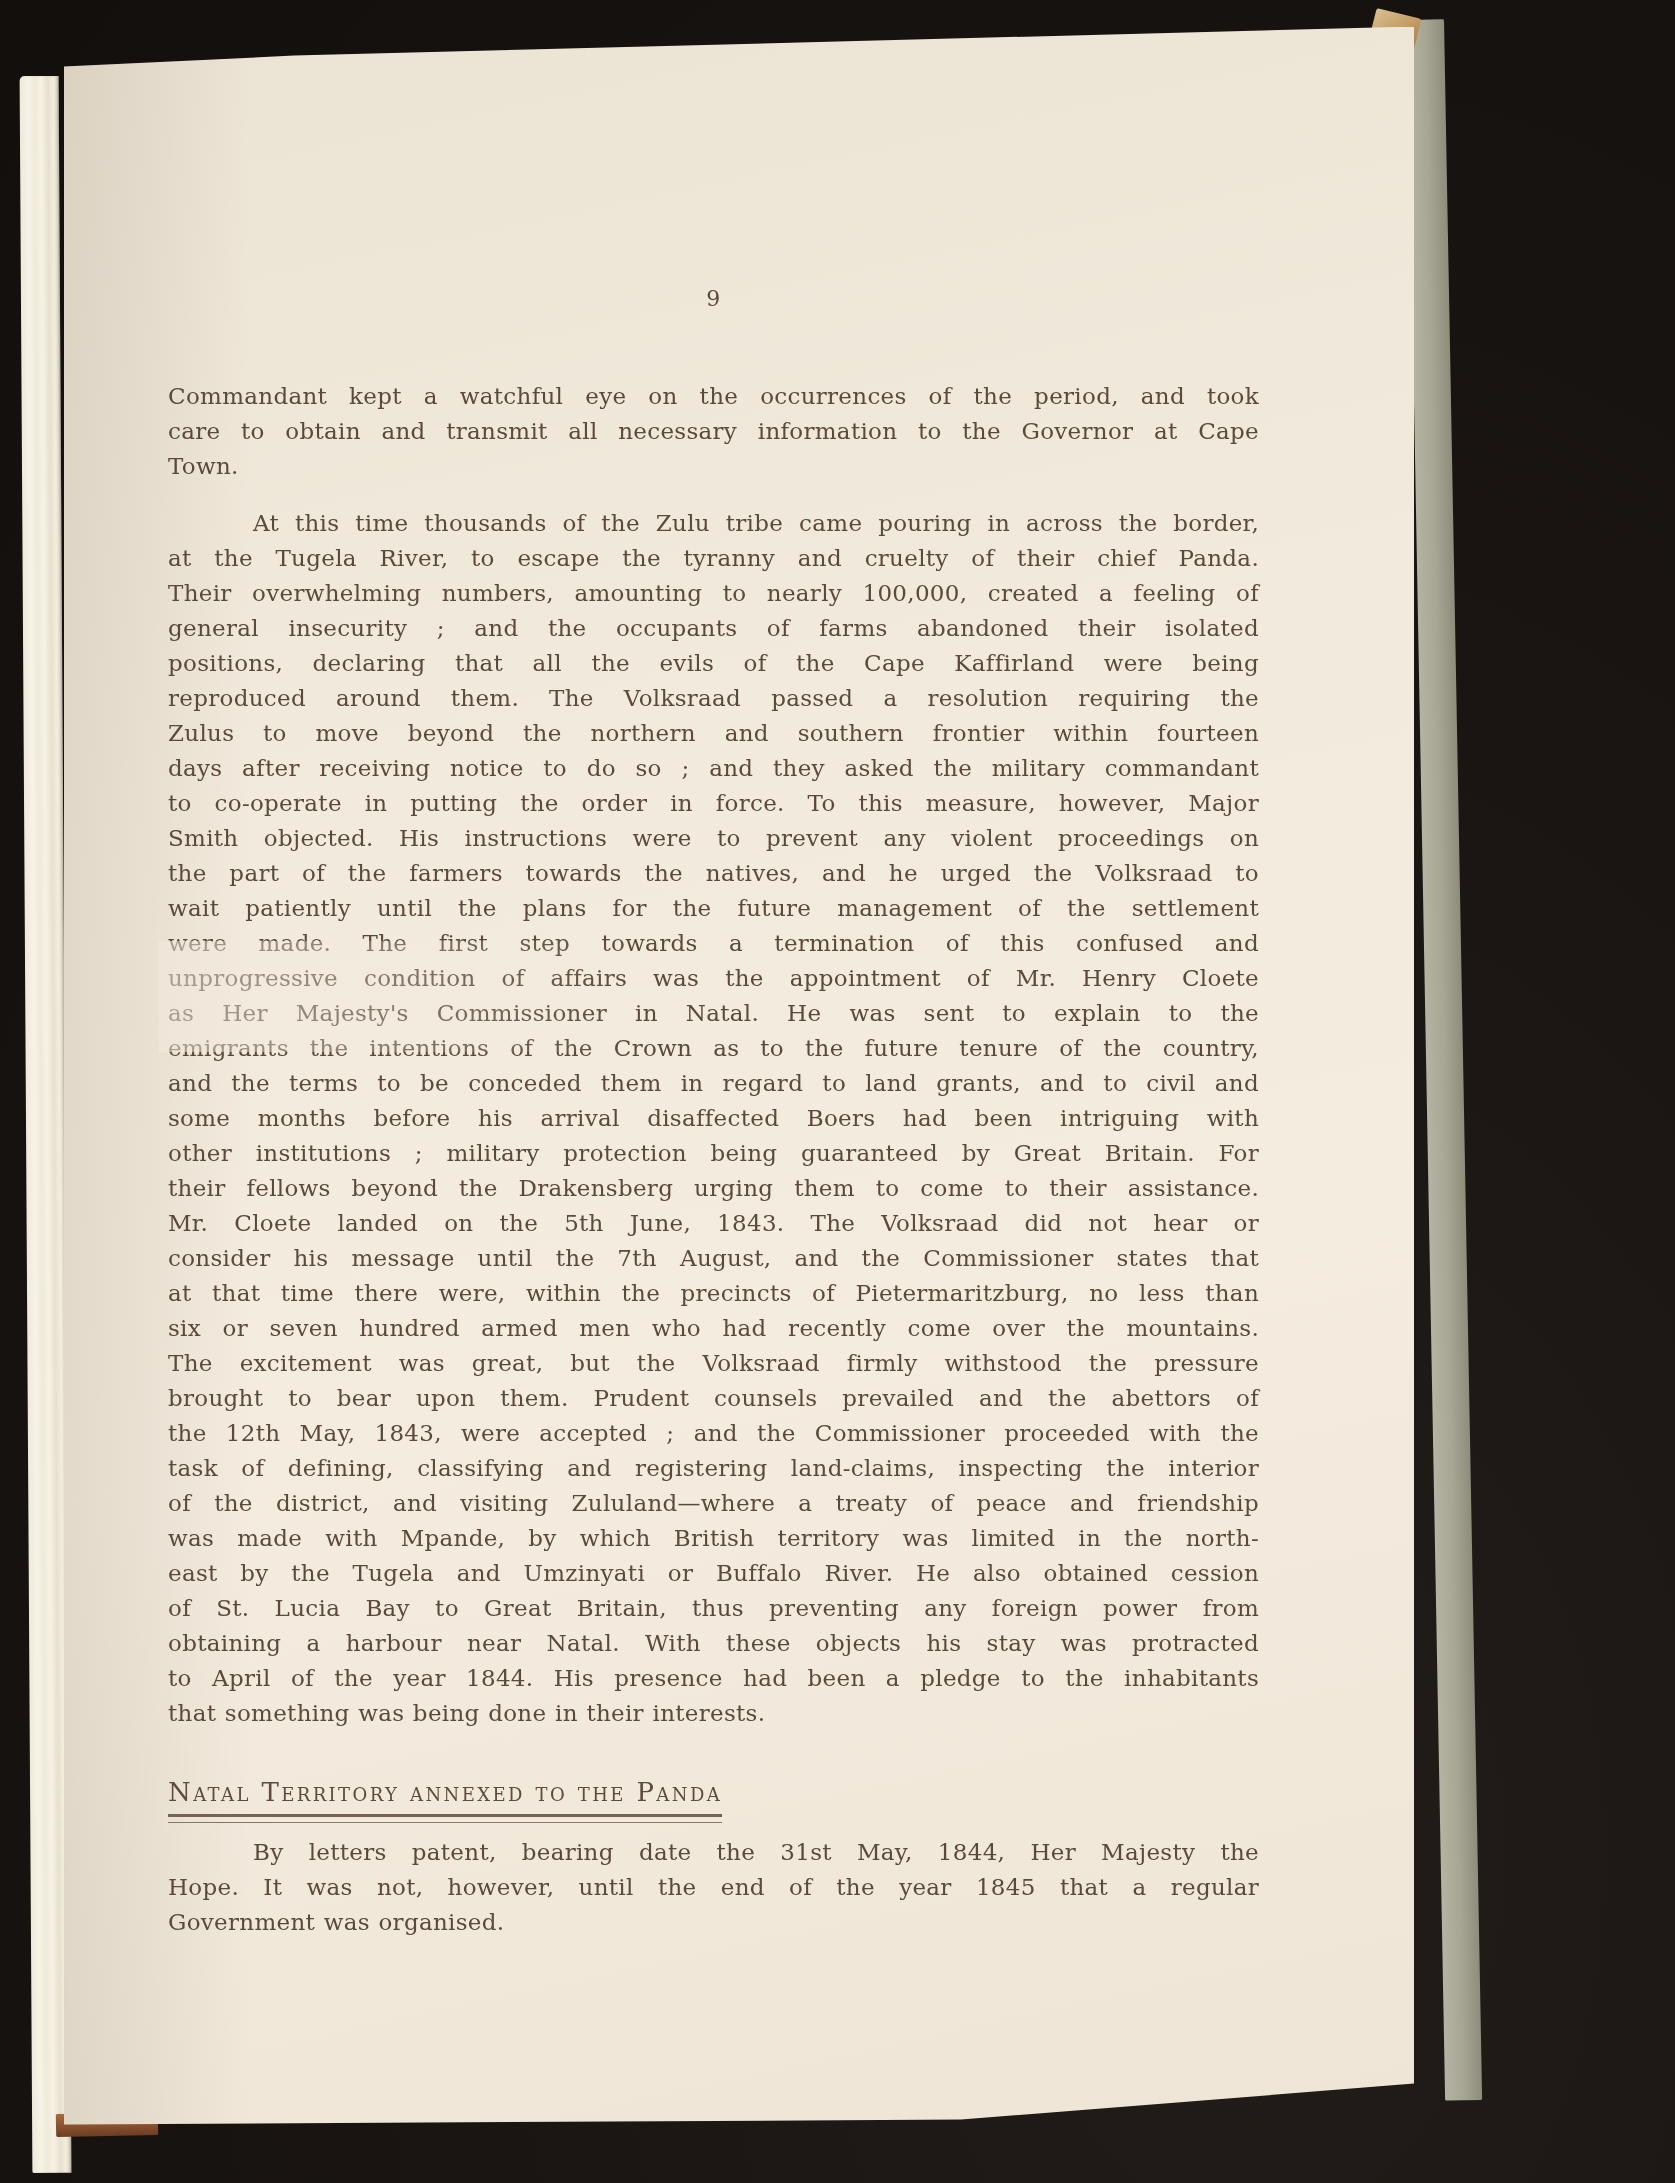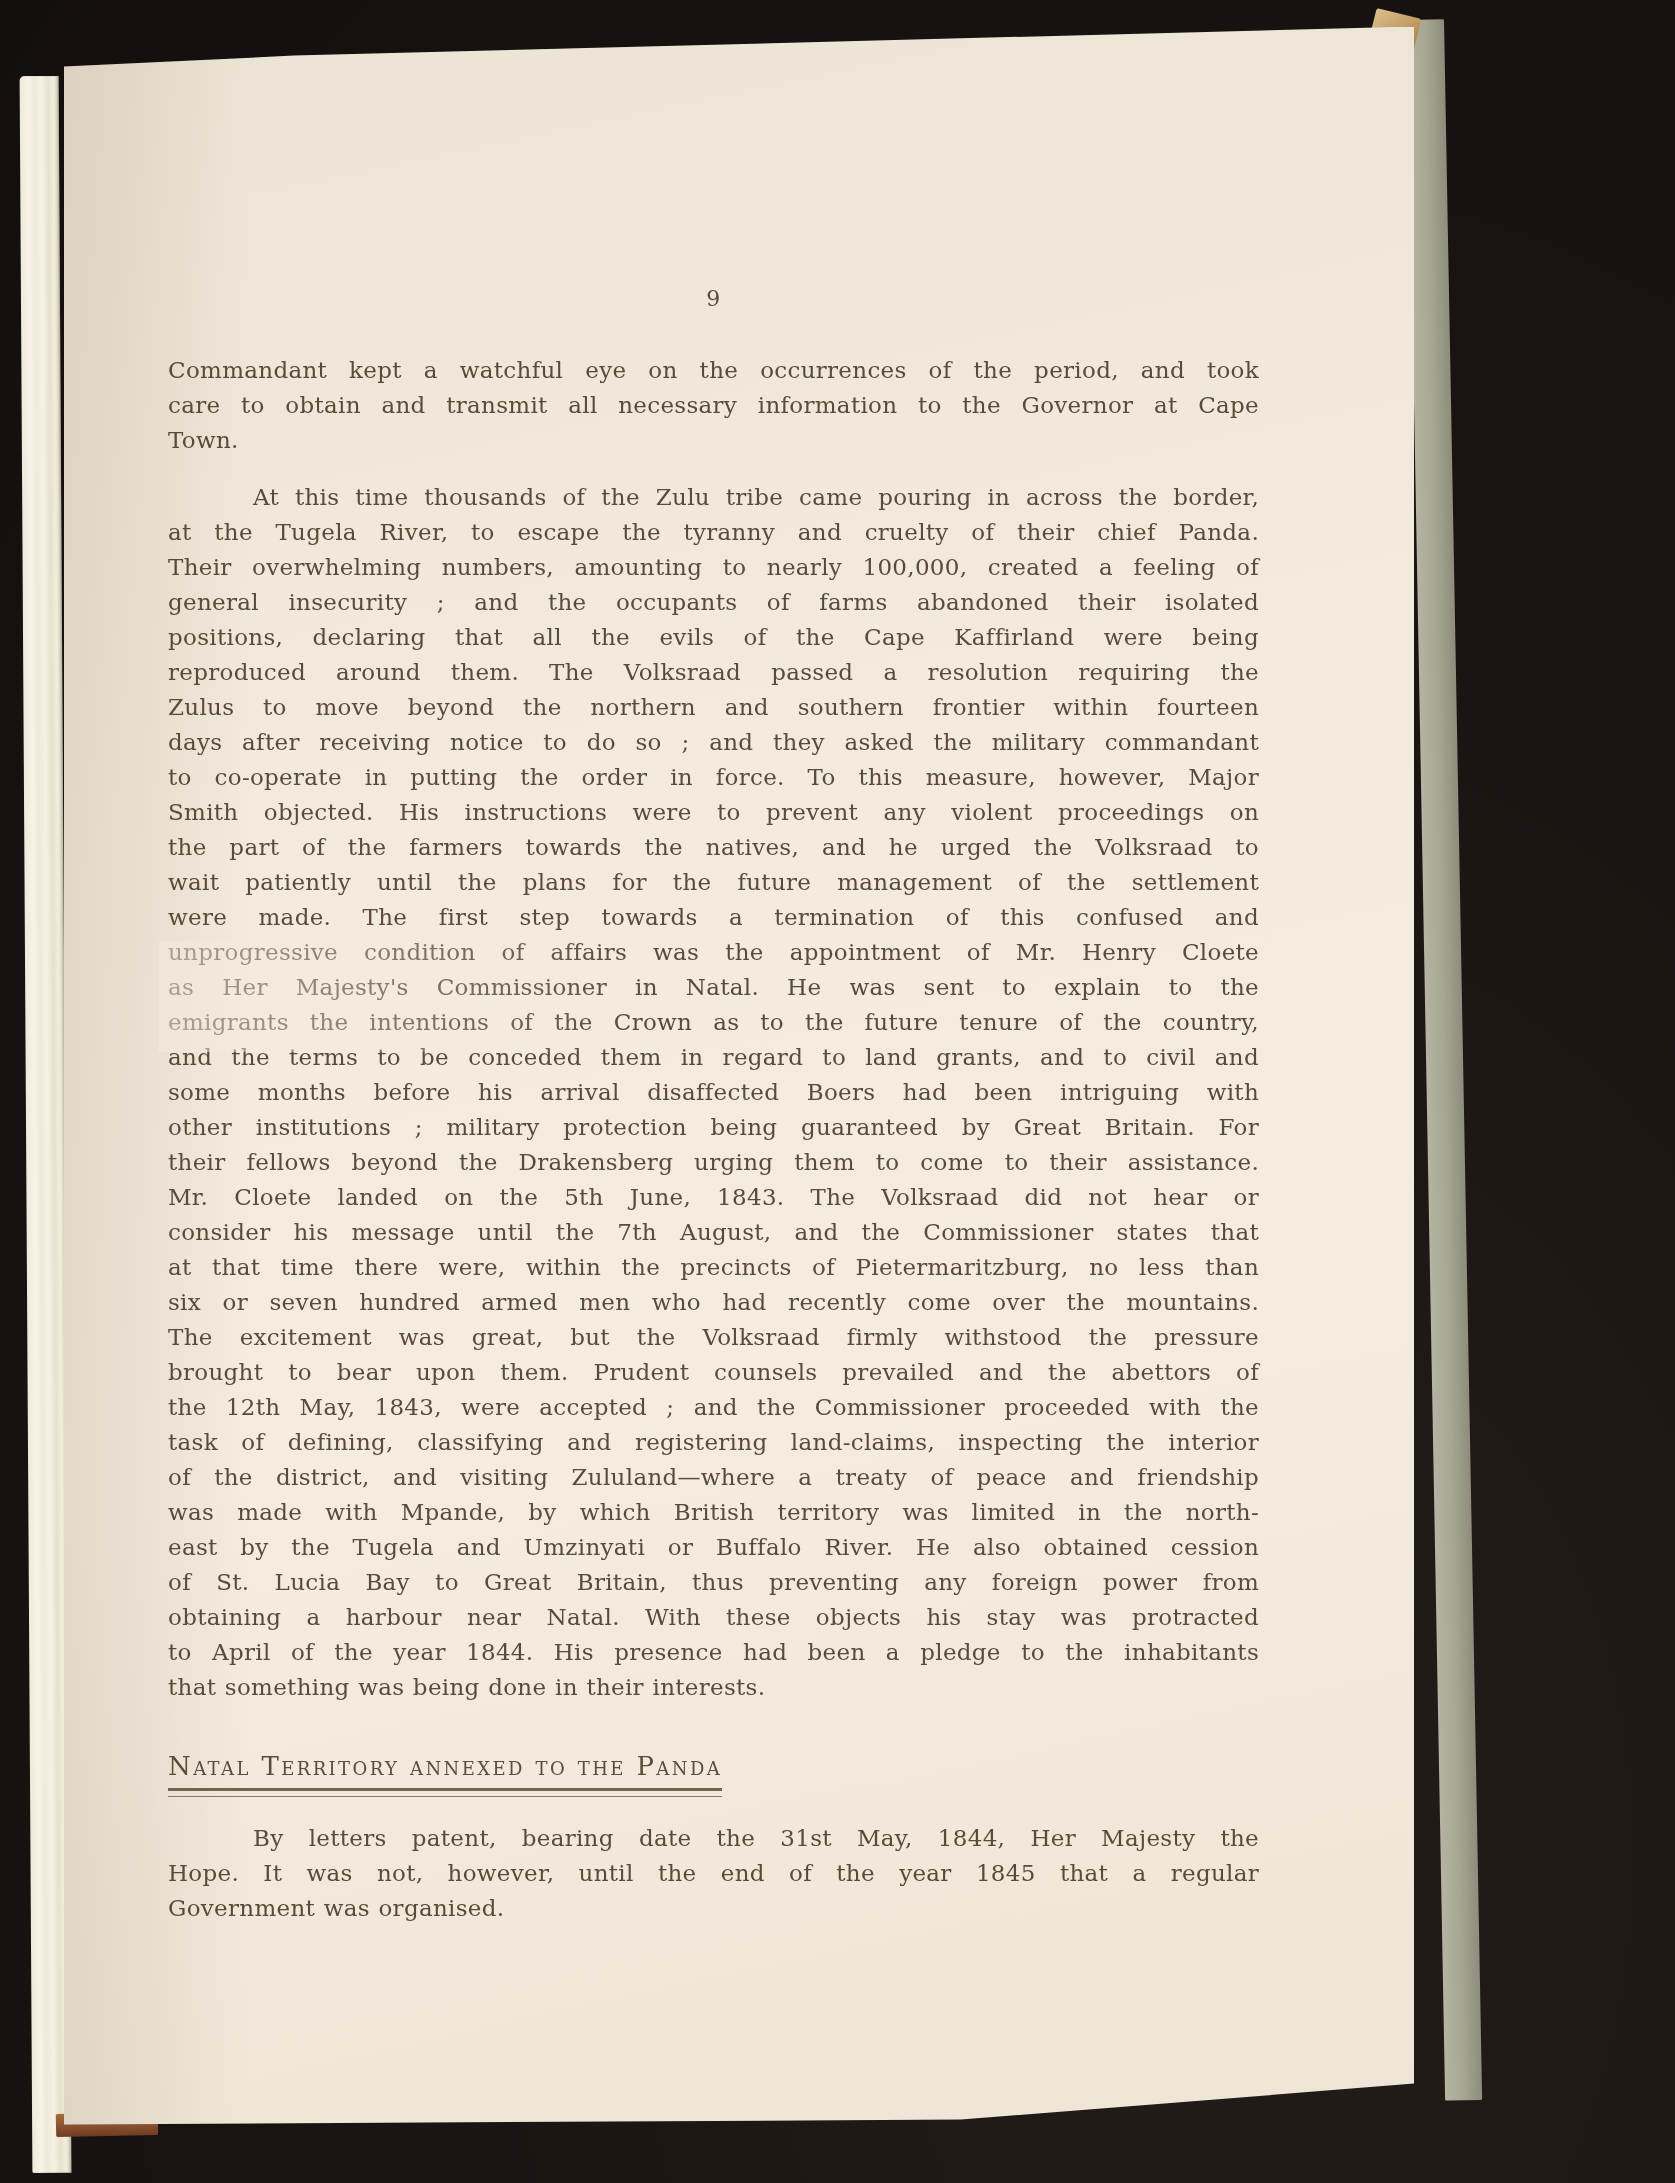--- a/index.html
+++ b/index.html
@@ -85,23 +85,23 @@
     line-height: 29px;
     text-align: center;
     letter-spacing: 0.5px;
   }
   .para {
     font-size: 23px;
     line-height: 35px;
     letter-spacing: 0.3px;
     word-spacing: 1px;
   }
-  .para-opening   { margin-top: 40px; }
+  .para-opening   { margin-top: 66px; }
   .para-main      { margin-top: 22px; }
-  .para-closing   { margin-top: 24px; }
+  .para-closing   { margin-top: 12px; }
   .line {
     text-align: justify;
     text-align-last: justify;
     white-space: nowrap;
   }
   .line.last  { text-align-last: left; white-space: normal; }
   .line.indent { text-indent: 85px; }
   .heading-wrap {
     margin-top: 45px;
     display: inline-block;

